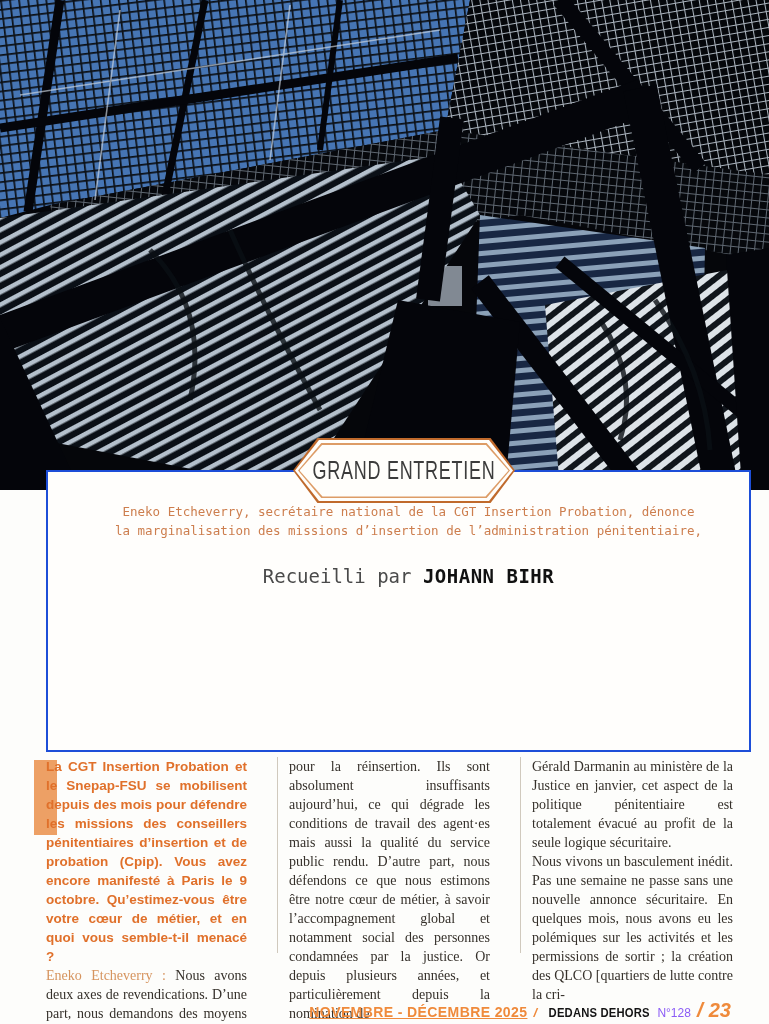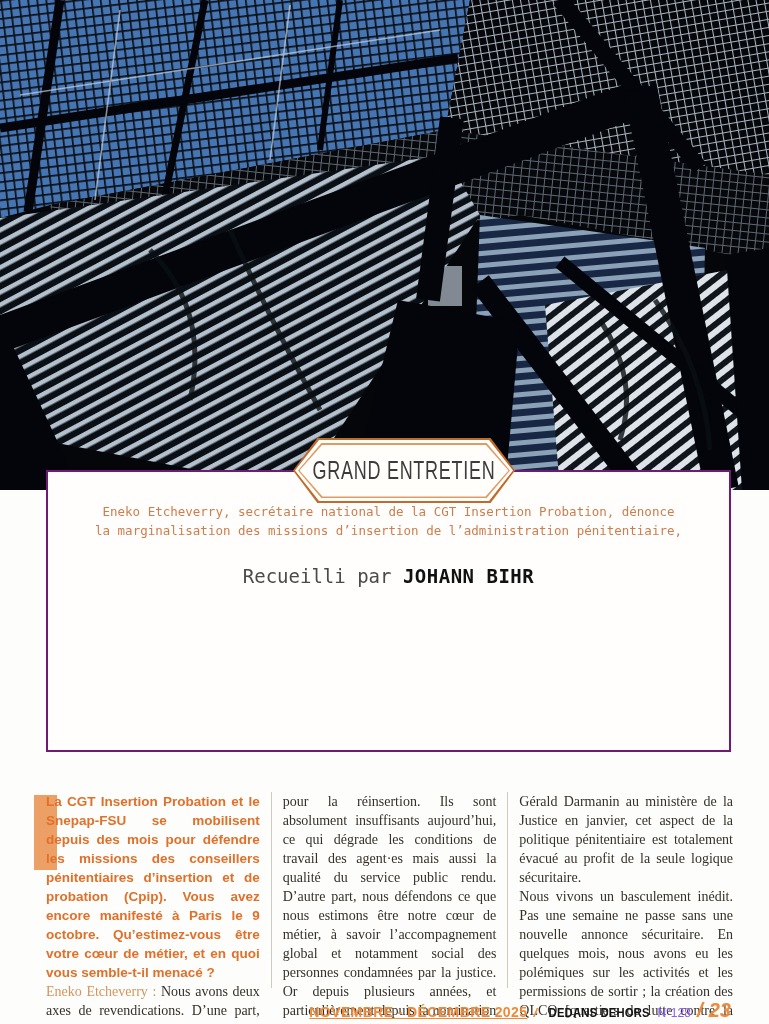--- a/index.html
+++ b/index.html
@@ -25,22 +25,23 @@
   .badge .l4{inset:6.5px;background:#fffefb;}
   .badge .label{
     position:absolute;inset:0;display:flex;align-items:center;justify-content:center;
     font-family:"Liberation Sans",sans-serif;font-size:25px;font-weight:400;
     color:#3c3c3c;letter-spacing:1px;transform:scaleX(.72);white-space:nowrap;
   }
 
   
   .title-box{
     position:absolute;left:46px;top:470px;width:681px;height:278px;z-index:5;
-    background:#fffefc;border:2px solid #701a75;box-sizing:content-box;
+    background:#fffefc;border:2px solid #1d4ed8;box-sizing:content-box;
     text-align:center;
+    padding-left:20px;
   }
   .intro{
     margin:30px 10px 0;
     font-family:"DejaVu Sans Mono","Liberation Mono",monospace;
     font-size:12.5px;line-height:19px;color:#cd7e4e;
   }
   .headline{
     margin:26px 0 0;color:#161616;
     font-family:"Liberation Sans",sans-serif;font-weight:700;
     font-size:46px;line-height:45px;letter-spacing:-1px;
@@ -48,22 +49,23 @@
   .headline .hl-line{transform:scaleX(.8);transform-origin:50% 50%;white-space:nowrap;}
   .byline{
     margin:25px 0 0;
     font-family:"DejaVu Sans Mono","Liberation Mono",monospace;
     font-size:19px;color:#4a4a4a;
   }
   .byline .author{font-weight:700;color:#111;letter-spacing:.5px;}
 
   
   .columns{
-    position:absolute;left:46px;top:792px;width:687px;height:196px;z-index:2;
+    position:absolute;left:46px;top:757px;width:687px;height:196px;z-index:2;
     display:flex;
+    gap:19px;
   }
   .accent-block{
     position:absolute;left:-12px;top:3px;width:23px;height:75px;
     background:#eda065;z-index:0;
   }
   .col{flex:1 1 0;position:relative;z-index:1;}
   .col.ruled{border-left:1px solid #d0c9bd;padding-left:11px;margin-left:11px;}
   .question{
     margin:0;text-align:justify;
     font-family:"Liberation Sans",sans-serif;font-weight:700;

